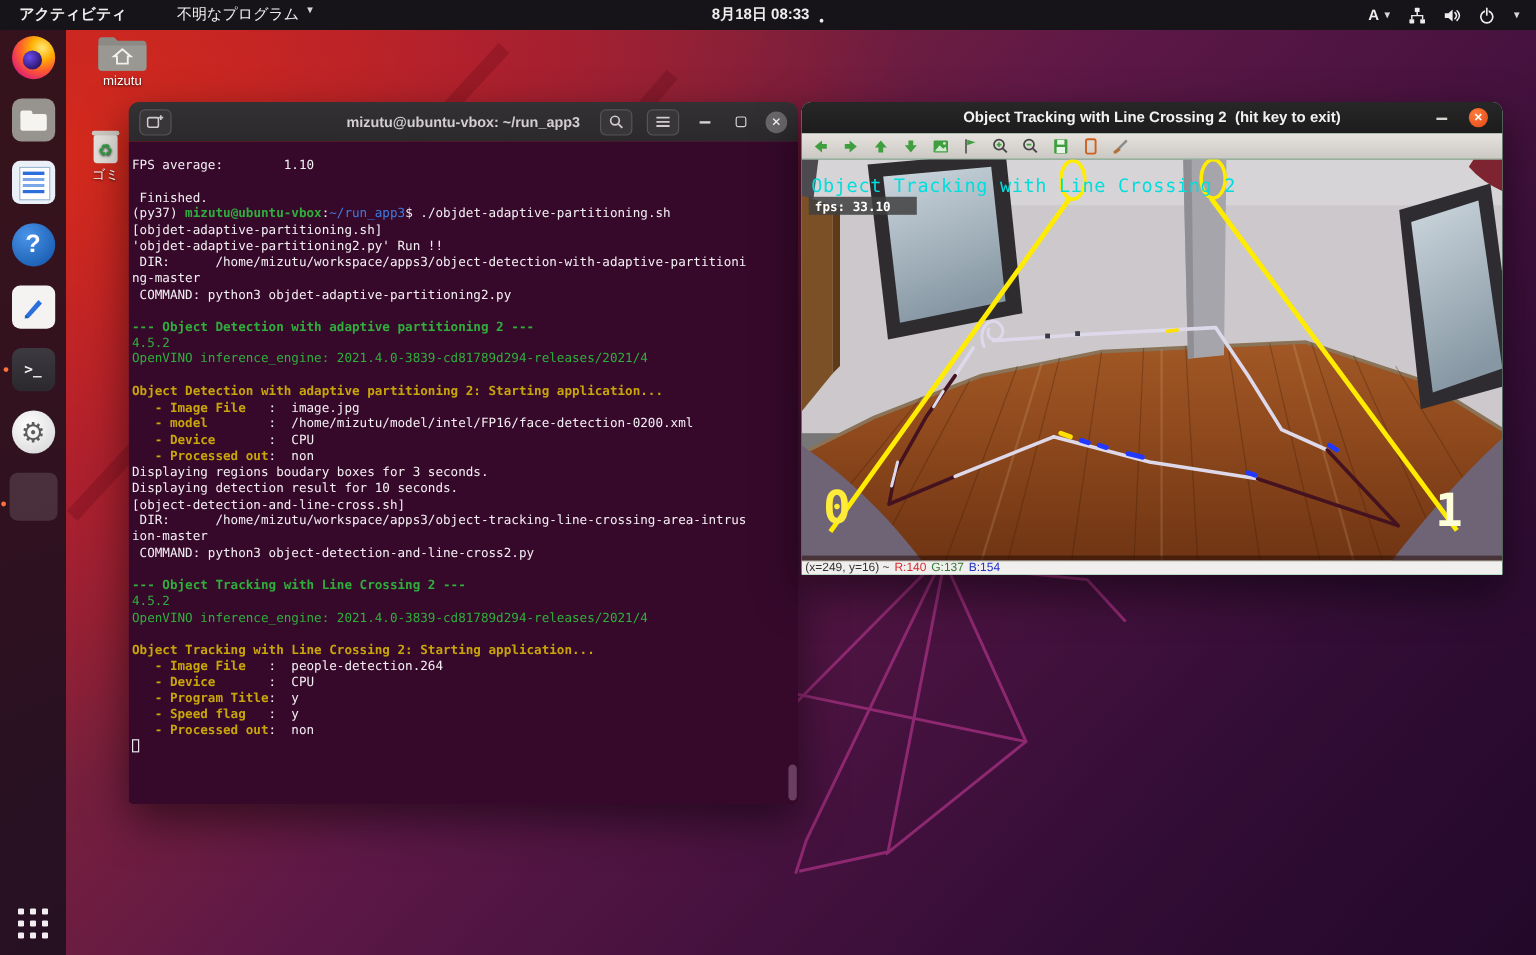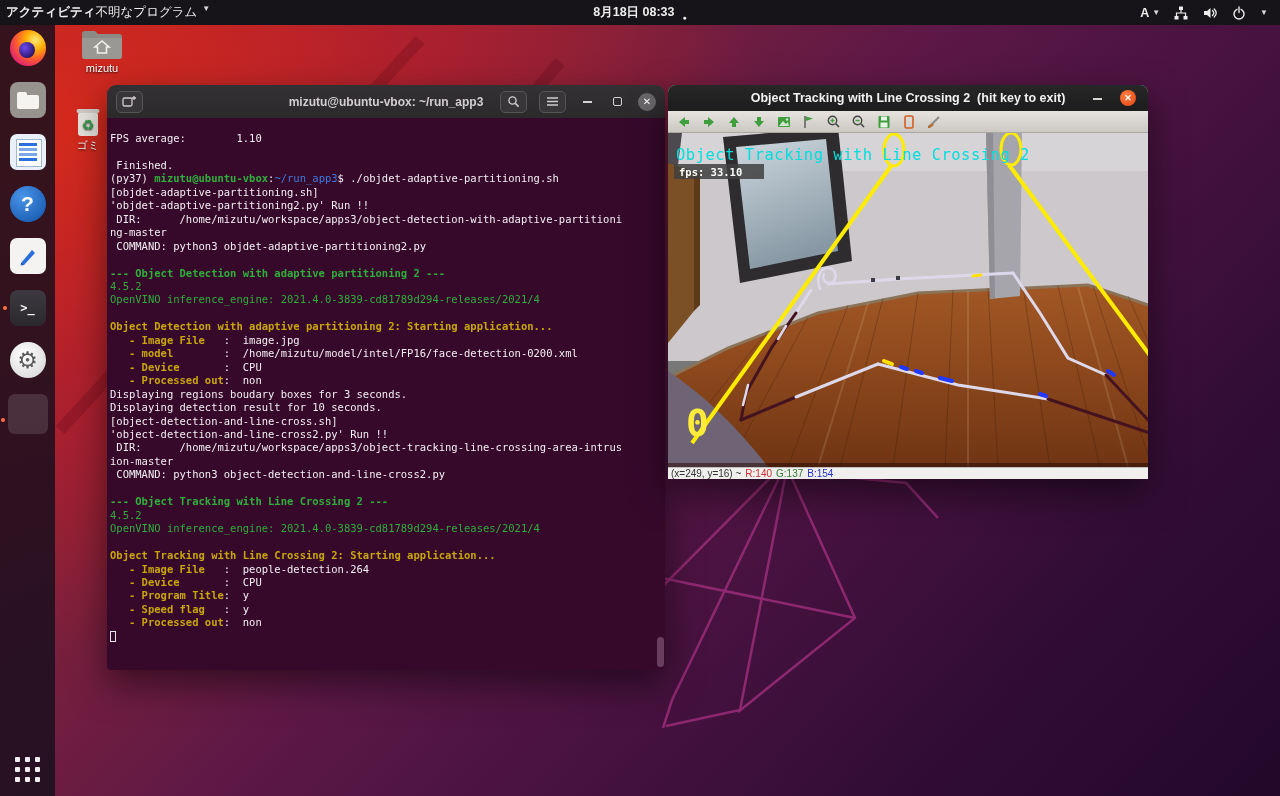--- a/index.html
+++ b/index.html
@@ -10,21 +10,21 @@
   .wallpaper { position:absolute; inset:0;
     background:
       radial-gradient(ellipse 950px 720px at 6% 16%, rgba(214,42,28,.95), rgba(190,32,42,.6) 38%, rgba(120,20,60,0) 72%),
       linear-gradient(133deg, #c42b1e 0%, #a02030 16%, #79203c 32%, #5c1847 48%, #47123f 64%, #320d35 80%, #23082a 100%);
   }
   .wallpaper svg { position:absolute; inset:0; }
 
   
   .topbar { position:absolute; left:0; top:0; width:1280px; height:25px; background:#161418;
     display:flex; align-items:center; color:#eee; font-size:12.5px; z-index:40; }
-  .tb-left { display:flex; align-items:center; padding-left:6px; }
+  .tb-left { display:flex; align-items:center; gap:42px; padding-left:16px; }
   .tb-activities { font-weight:bold; }
   .tb-appmenu { font-weight:normal; display:flex; align-items:flex-start; gap:5px; }
   .tb-caret { font-size:8px; opacity:.9; }
   .tb-clock { position:absolute; left:50%; transform:translateX(-50%); font-weight:bold; display:flex; align-items:flex-end; gap:8px;}
   .tb-dot { font-size:7px; }
   .tb-right { margin-left:auto; display:flex; align-items:center; gap:13px; padding-right:12px; }
   .tb-kbd { font-weight:bold; display:flex; align-items:center; gap:3px;}
   .tb-right svg { display:block; }
 
   
@@ -71,21 +71,21 @@
   .circ-close { width:18px; height:18px; border-radius:50%; background:#6a676a; color:#fff; font-size:10px; display:flex; align-items:center; justify-content:center; }
   .hgroup-right { margin-left:auto; display:flex; align-items:center; gap:12px; }
   .term-body { position:relative; height:552px; background:#36092B; padding:14px 3px 0 3px;
     font:10.5px/13.45px "DejaVu Sans Mono",monospace; color:#f3eff3; }
   .tline { white-space:pre; }
   .ts-w { color:#f3eff3; } .ts-g { color:#2fae3c; } .ts-gb { color:#2fae3c; font-weight:bold; } .ts-yb { color:#c8a60a; font-weight:bold; } .ts-bb { color:#3f7ae0; font-weight:normal; }
   .tcursor { display:inline-block; width:6px; height:11px; border:1px solid #e9e5e9; vertical-align:-2px; }
   .term-scrollbar { position:absolute; right:1px; bottom:3px; width:7px; height:30px; border-radius:4px; background:rgba(225,185,215,.30); }
 
   
-  .video-window { position:absolute; left:668px; top:85px; width:480px; height:394px; z-index:10;
+  .video-window { position:absolute; left:668px; top:85px; width:584px; height:394px; z-index:10;
     border-radius:8px 8px 0 0; box-shadow:0 14px 36px rgba(0,0,0,.5); overflow:hidden; background:#86efac; }
   .vtitlebar { height:26px; background:linear-gradient(#272727,#1c1c1c); position:relative; display:flex; align-items:center; justify-content:center; }
   .vtitle { color:#f2f2f2; font-weight:bold; font-size:12.5px; white-space:pre; }
   .vmin { position:absolute; right:44px; top:4px; width:14px; height:14px; display:flex; align-items:flex-end; justify-content:center; }
   .vmin i { width:9px; height:2px; background:#d8d4d0; margin-bottom:3px; }
   .vclose { position:absolute; right:12px; top:5px; width:16px; height:16px; border-radius:50%; background:radial-gradient(circle at 35% 30%, #ff7b3d, #e9541f 75%);
     color:#fff; font-size:9px; font-weight:bold; display:flex; align-items:center; justify-content:center; border:none; }
   .vtoolbar { height:22px; background:linear-gradient(#e6e2de,#ccc8c4); border-bottom:1px solid #aaa6a2; display:flex; align-items:center; gap:4px; padding:0 5px; }
   .tbtn { width:21px; height:18px; display:flex; align-items:center; justify-content:center; background:transparent; border:none; border-radius:3px; }
   .vcanvas { width:584px; height:334px; position:relative; background:#777; }
@@ -263,21 +263,20 @@
           <div class="tline"><span class="ts-g">OpenVINO inference_engine: 2021.4.0-3839-cd81789d294-releases/2021/4</span></div>
           <div class="tline">&nbsp;</div>
           <div class="tline"><span class="ts-yb">Object Detection with adaptive partitioning 2: Starting application...</span></div>
           <div class="tline"><span class="ts-yb">   - Image File   </span><span class="ts-w">:  image.jpg</span></div>
           <div class="tline"><span class="ts-yb">   - model        </span><span class="ts-w">:  /home/mizutu/model/intel/FP16/face-detection-0200.xml</span></div>
           <div class="tline"><span class="ts-yb">   - Device       </span><span class="ts-w">:  CPU</span></div>
           <div class="tline"><span class="ts-yb">   - Processed out</span><span class="ts-w">:  non</span></div>
           <div class="tline"><span class="ts-w">Displaying regions boudary boxes for 3 seconds.</span></div>
           <div class="tline"><span class="ts-w">Displaying detection result for 10 seconds.</span></div>
           <div class="tline"><span class="ts-w">[object-detection-and-line-cross.sh]</span></div>
-          <div class="tline"><span class="ts-w">'object-detection-and-line-cross2.py' Run !!</span></div>
           <div class="tline"><span class="ts-w"> DIR:      /home/mizutu/workspace/apps3/object-tracking-line-crossing-area-intrus</span></div>
           <div class="tline"><span class="ts-w">ion-master</span></div>
           <div class="tline"><span class="ts-w"> COMMAND: python3 object-detection-and-line-cross2.py</span></div>
           <div class="tline">&nbsp;</div>
           <div class="tline"><span class="ts-gb">--- Object Tracking with Line Crossing 2 ---</span></div>
           <div class="tline"><span class="ts-g">4.5.2</span></div>
           <div class="tline"><span class="ts-g">OpenVINO inference_engine: 2021.4.0-3839-cd81789d294-releases/2021/4</span></div>
           <div class="tline">&nbsp;</div>
           <div class="tline"><span class="ts-yb">Object Tracking with Line Crossing 2: Starting application...</span></div>
           <div class="tline"><span class="ts-yb">   - Image File   </span><span class="ts-w">:  people-detection.264</span></div>

